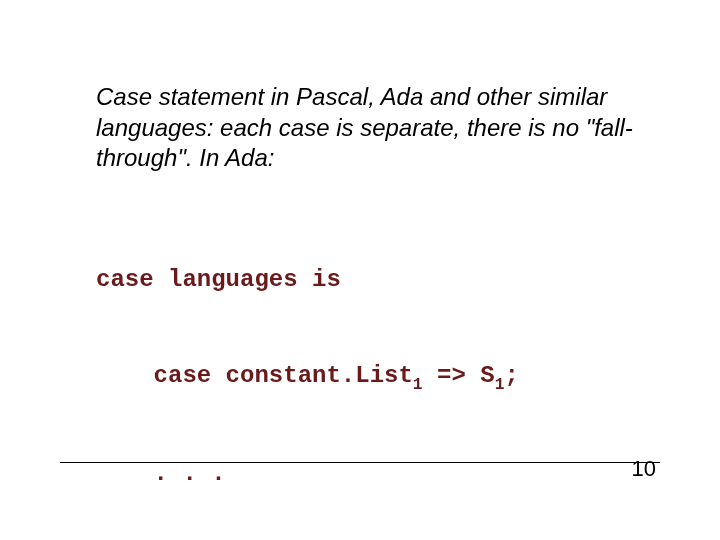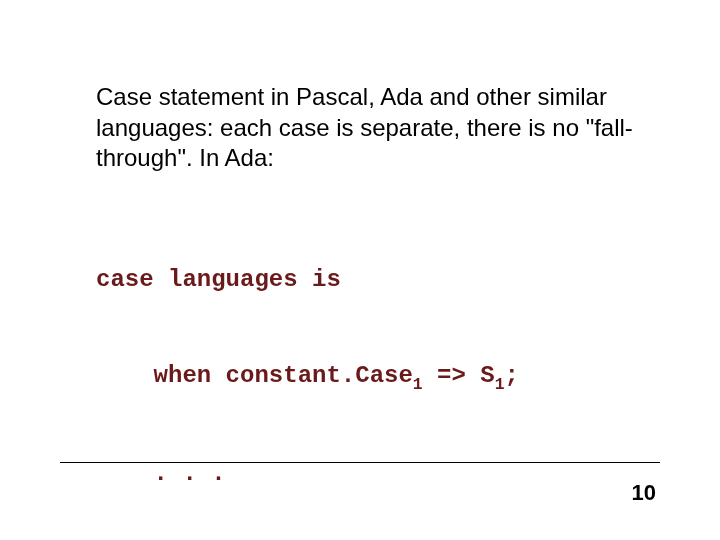--- a/index.html
+++ b/index.html
@@ -18,20 +18,21 @@
     box-sizing: border-box;
   }
   .body-text {
     position: absolute;
     left: 96px;
     top: 82px;
     width: 540px;
     font-size: 24px;
     line-height: 1.28;
     color: #000000;
+    font-style: italic;
   }
   .code-block {
     position: absolute;
     left: 96px;
     top: 200px;
     width: 560px;
     font-family: "Courier New", Courier, monospace;
     font-weight: bold;
     font-size: 24px;
     line-height: 1.33;
@@ -44,36 +45,35 @@
     position: absolute;
     left: 60px;
     right: 60px;
     top: 462px;
     border-top: 1px solid #000;
     height: 0;
   }
   .page-num {
     position: absolute;
     right: 64px;
-    top: 480px;
+    top: 456px;
     font-size: 22px;
     color: #000;
-    font-weight: bold;
   }
 </style>
 </head>
 <body>
 
 <div class="slide">
 
   <div class="body-text">Case statement in Pascal, Ada and other similar languages: each case is separate, there is no "fall-through".  In Ada:</div>
 
   <div class="code-block">
     <span class="code-line">case languages is</span>
-    <span class="code-line"><span>    when constant.Case</span><span class="sub">1</span><span> =&gt; S</span><span class="sub">1</span><span>;</span></span>
+    <span class="code-line"><span>    case constant.List</span><span class="sub">1</span><span> =&gt; S</span><span class="sub">1</span><span>;</span></span>
     <span class="code-line">    . . .</span>
     
     
     
   </div>
 
   <div class="hr"></div>
 
   <div class="page-num">10</div>
 

